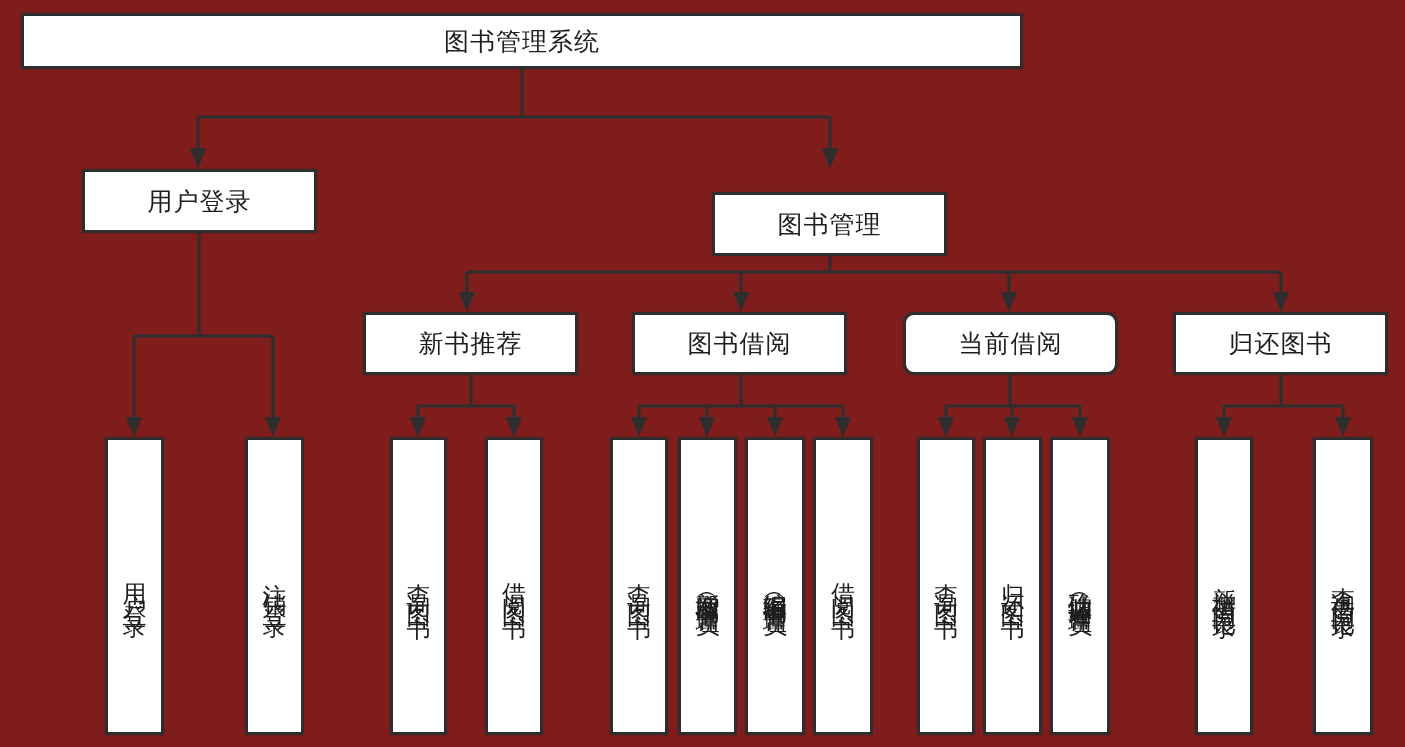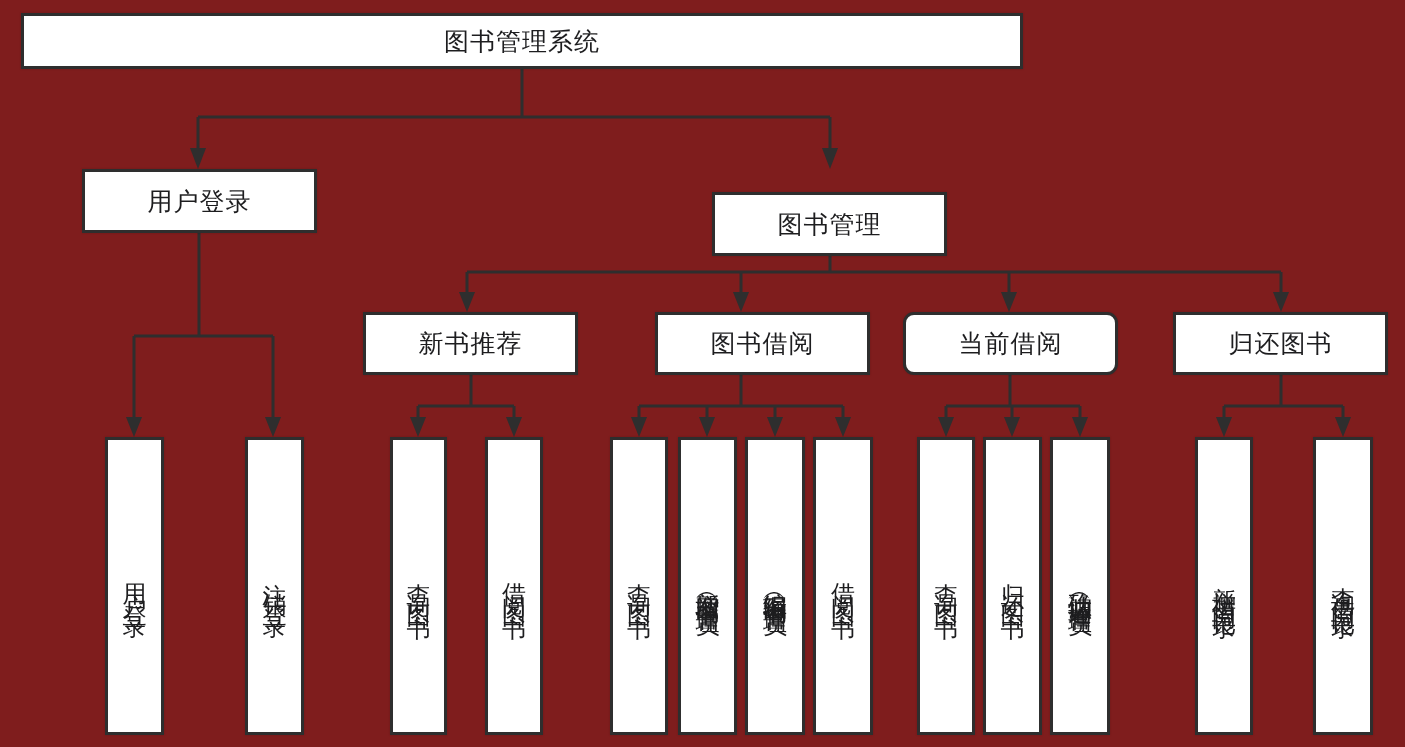--- a/index.html
+++ b/index.html
@@ -10,21 +10,21 @@
 
   .node{position:absolute;box-sizing:border-box;background:#fff;
         border:3px solid #2e2e2e;display:flex;align-items:center;justify-content:center;
         box-shadow:0 0 2px rgba(0,0,0,0.18);}
   .hlabel{font-size:25px;letter-spacing:1px;white-space:nowrap;color:#1d1d1f;}
 
   .root{left:21px;top:13px;width:1002px;height:56px;}
   .lv2a{left:82px;top:169px;width:235px;height:64px;}
   .lv2b{left:712px;top:169px;width:235px;height:64px;margin-top:23px;}
   .lv3{top:312px;width:215px;height:63px;}
-  .lv3a{left:363px;} .lv3b{left:655px;text-align:center;} .lv3c{left:903px;border-radius:11px;} .lv3d{left:1173px;}
+  .lv3a{left:363px;} .lv3b{left:632px;text-align:center;} .lv3c{left:903px;border-radius:11px;} .lv3d{left:1173px;}
 
   .col{top:437px;height:298px;}
   .vtext{writing-mode:vertical-rl;text-orientation:mixed;font-size:24px;color:#1d1d1f;
          line-height:1;white-space:nowrap;}
   .v4 .vtext{letter-spacing:11px;}
   .v6 .vtext{letter-spacing:6px;}
   .v9 .vtext{letter-spacing:3px;}
 
   .g1c1{left:105px;width:59px;} .g1c2{left:245px;width:59px;}
   .g2c1{left:390px;width:57px;} .g2c2{left:485px;width:58px;}

